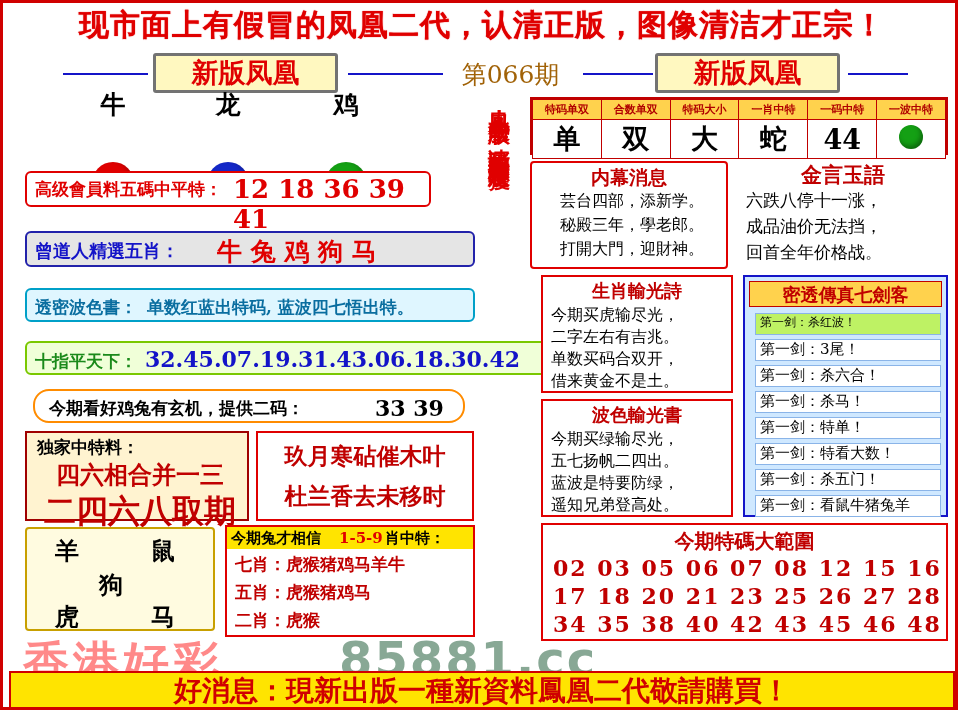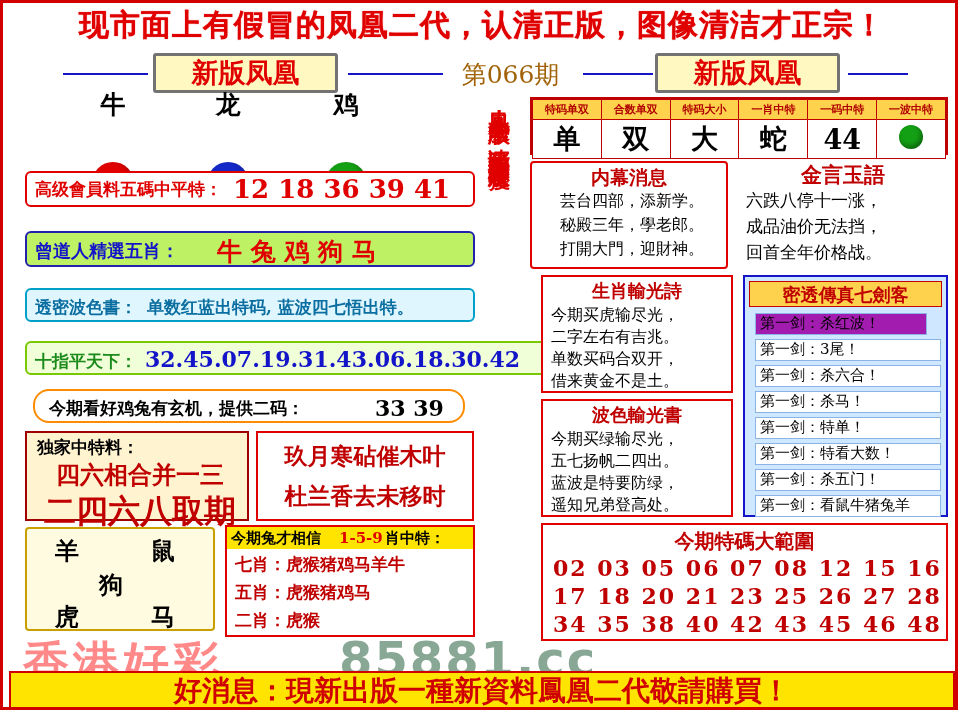--- a/index.html
+++ b/index.html
@@ -51,21 +51,21 @@
     color:#fff;font-size:22px;font-weight:bold;
     text-align:left;line-height:42px;
     font-family:"Liberation Sans", sans-serif;
     box-shadow:inset -3px -4px 6px rgba(0,0,0,.35);
     margin-top:47px;
   }
   .ball.red{background:#e00000;}
   .ball.blue{background:#1428c8;}
   .ball.green{background:#14a014;}
 
-  .row-box{border:2px solid #000;border-radius:6px;background:#bef264;}
+  .row-box{border:2px solid #000;border-radius:6px;background:#e5e5e5;}
 
   
   .vert{
     writing-mode:vertical-rl;
     text-orientation:upright;
     font-size:22px;font-weight:bold;color:#e00000;
     font-family:"DejaVu Serif", serif;
     letter-spacing:2px;line-height:22px;
   }
 
@@ -124,21 +124,21 @@
   <div class="abs rule" style="left:845px;top:70px;width:60px;"></div>
 
   <div class="abs zodiac" style="left:80px;top:85px;width:60px;">牛</div>
   <div class="abs zodiac" style="left:195px;top:85px;width:60px;">龙</div>
   <div class="abs zodiac" style="left:313px;top:85px;width:60px;">鸡</div>
 
   <div class="abs ball red" style="left:89px;top:112px;">02</div>
   <div class="abs ball blue" style="left:204px;top:112px;">35</div>
   <div class="abs ball green" style="left:322px;top:112px;">42</div>
 
-  <div class="abs row-box" style="left:22px;top:168px;width:450px;height:36px;border-color:#e00000;background:#fff;padding-left:40px;">
+  <div class="abs row-box" style="left:22px;top:168px;width:406px;height:36px;border-color:#e00000;background:#fff;padding-left:40px;">
     <div class="abs cn" style="left:8px;top:5px;font-size:17px;font-weight:bold;color:#e00000;">高级會員料五碼中平特：</div>
     <div class="abs cn" style="left:206px;top:1px;font-size:26px;font-weight:bold;color:#e00000;font-family:'DejaVu Serif',serif;">12 18 36 39 41</div>
   </div>
 
   <div class="abs row-box" style="left:22px;top:228px;width:450px;height:36px;border-color:#2222aa;">
     <div class="abs cn" style="left:8px;top:6px;font-size:18px;font-weight:bold;color:#1414c8;">曾道人精選五肖：</div>
     <div class="abs cn" style="left:190px;top:2px;font-size:25px;font-weight:bold;color:#e00000;">牛 兔 鸡 狗 马</div>
   </div>
 
   <div class="abs row-box" style="left:22px;top:285px;width:450px;height:34px;border-color:#00a0c8;background:#dff6ff;">
@@ -236,21 +236,21 @@
     <div class="abs panel-title" style="left:0;top:2px;width:188px;font-size:18px;">波色輸光書</div>
     <div class="abs cn" style="left:8px;top:28px;font-size:16px;color:#000;">今期买绿输尽光，</div>
     <div class="abs cn" style="left:8px;top:50px;font-size:16px;color:#000;">五七扬帆二四出。</div>
     <div class="abs cn" style="left:8px;top:72px;font-size:16px;color:#000;">蓝波是特要防绿，</div>
     <div class="abs cn" style="left:8px;top:94px;font-size:16px;color:#000;">遥知兄弟登高处。</div>
   </div>
 
   <div class="abs" style="left:740px;top:272px;width:205px;height:242px;border:2px solid #1414c8;background:#cfe8ff;">
     <div class="abs" style="left:4px;top:4px;width:193px;height:26px;background:#ffd24d;border:1px solid #c00000;"></div>
     <div class="abs panel-title" style="left:4px;top:6px;width:193px;font-size:18px;">密透傳真七劍客</div>
-    <div class="abs cn" style="left:10px;top:36px;width:172px;height:22px;background:#a21caf;border:1px solid #8ab4e8;font-size:15px;color:#000;padding-left:4px;">第一剑：杀红波！</div>
+    <div class="abs cn" style="left:10px;top:36px;width:186px;height:22px;background:#bef264;border:1px solid #8ab4e8;font-size:12px;color:#000;padding-left:4px;">第一剑：杀红波！</div>
     <div class="abs cn" style="left:10px;top:62px;width:186px;height:22px;background:#fff;border:1px solid #8ab4e8;font-size:15px;color:#000;padding-left:4px;">第一剑：3尾！</div>
     <div class="abs cn" style="left:10px;top:88px;width:186px;height:22px;background:#fff;border:1px solid #8ab4e8;font-size:15px;color:#000;padding-left:4px;">第一剑：杀六合！</div>
     <div class="abs cn" style="left:10px;top:114px;width:186px;height:22px;background:#fff;border:1px solid #8ab4e8;font-size:15px;color:#000;padding-left:4px;">第一剑：杀马！</div>
     <div class="abs cn" style="left:10px;top:140px;width:186px;height:22px;background:#fff;border:1px solid #8ab4e8;font-size:15px;color:#000;padding-left:4px;">第一剑：特单！</div>
     <div class="abs cn" style="left:10px;top:166px;width:186px;height:22px;background:#fff;border:1px solid #8ab4e8;font-size:15px;color:#000;padding-left:4px;">第一剑：特看大数！</div>
     <div class="abs cn" style="left:10px;top:192px;width:186px;height:22px;background:#fff;border:1px solid #8ab4e8;font-size:15px;color:#000;padding-left:4px;">第一剑：杀五门！</div>
     <div class="abs cn" style="left:10px;top:218px;width:186px;height:22px;background:#fff;border:1px solid #8ab4e8;font-size:15px;color:#000;padding-left:4px;">第一剑：看鼠牛猪兔羊</div>
   </div>
 
   <div class="abs" style="left:538px;top:520px;width:407px;height:118px;border:2px solid #e00000;background:#fff;">

